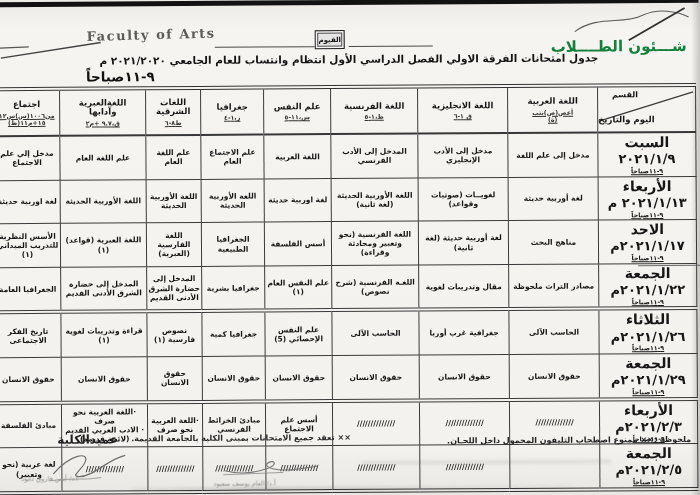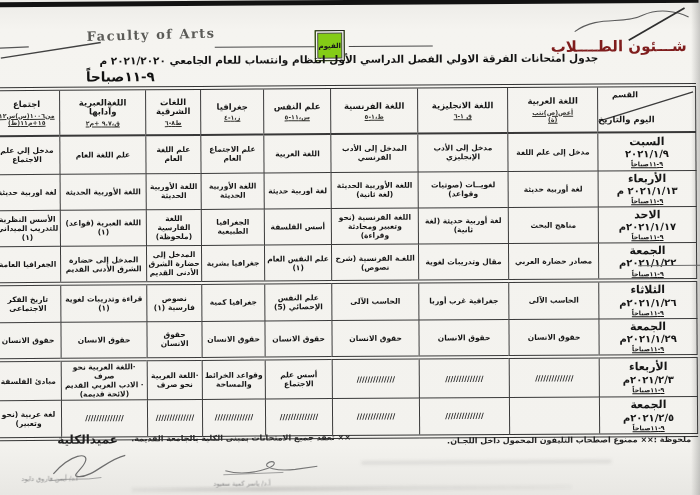--- a/index.html
+++ b/index.html
@@ -6,27 +6,27 @@
   html,body{width:700px;height:495px;overflow:hidden}
   body{
     font-family:"DejaVu Sans",sans-serif;
     background:linear-gradient(180deg,#ecebe7,#f5f4f0 6%,#f3f2ee 90%,#e8e7e3);
     position:relative;color:#1d1d1d;
   }
   .edge-shadow{position:absolute;top:0;right:0;width:9px;height:100%;
     background:linear-gradient(to left,rgba(40,40,40,.22),rgba(0,0,0,0));pointer-events:none}
   .topbar{position:absolute;top:0;left:0;width:100%;height:5px;background:#121212}
   .page{position:absolute;inset:0;transform:rotate(-0.35deg)}
-  .student-affairs{position:absolute;top:39px;right:12px;font-size:15px;font-weight:bold;color:#7f1d1d;direction:rtl;letter-spacing:.3px}
+  .student-affairs{position:absolute;top:39px;right:12px;font-size:15px;font-weight:bold;color:#15803d;direction:rtl;letter-spacing:.3px}
   .faculty-en{position:absolute;top:26px;left:88px;font-family:"DejaVu Serif",serif;font-size:13px;font-weight:bold;color:#5b5b57;letter-spacing:1.5px;transform:rotate(-1.2deg)}
   .rule{position:absolute;border-top:1.6px solid #4a4a4a}
   .rule-a{top:46px;left:216px;width:100px}
   .rule-b{top:46px;left:350px;width:84px}
-  .stamp{position:absolute;top:30px;left:316px;width:30px;height:31px;border:1.6px solid #222;
-    background:#84cc16;display:flex;align-items:center;justify-content:center;
+  .stamp{position:absolute;top:30px;left:316px;width:30px;height:19px;border:1.6px solid #222;
+    background:#e5e5e5;display:flex;align-items:center;justify-content:center;
     font-size:7px;font-weight:bold;color:#1a1a1a;
     box-shadow:inset 0 0 0 1.5px #f6f5f1,inset 0 0 0 2.5px #4d4d4d}
   .title{position:absolute;top:53px;right:64px;left:64px;text-align:center;direction:rtl;
     font-size:10.5px;font-weight:bold;color:#141414;white-space:nowrap}
   .time-big{position:absolute;top:67px;left:87px;font-size:13.5px;font-weight:bold;color:#121212}
   svg{position:absolute}
   .scrib-tr{top:6px;right:2px}
   .pen-tl{top:32px;left:0}
   .pen-row{position:absolute;top:267px;right:0;width:62px;border-top:1.2px solid #6d6d6d}
 
@@ -36,22 +36,22 @@
   thead th{height:47px;border-top:4px double #333}
   .col-name{font-size:8.5px;line-height:1.12;white-space:pre-line}
   .col-note{font-size:6.3px;margin-top:2px;text-decoration:underline;color:#33332f;white-space:pre-line;line-height:1.15}
   tbody td{font-size:7.5px;line-height:1.22;white-space:pre-line}
   tbody tr{height:34px}
   tbody tr:nth-child(1){height:38px}
   tbody tr:nth-child(7){height:40px}
   tbody tr:nth-child(1) td{border-top:2.6px solid #383838}
   tbody tr:nth-child(5) td,tbody tr:nth-child(7) td{border-top:4px double #3b3b3b}
   tbody tr:last-child td{border-bottom:4px double #333}
-  .day-cell .day{font-size:11px}
-  .day-cell .date{font-size:10px;direction:rtl}
+  .day-cell .day{font-size:14px}
+  .day-cell .date{font-size:13px;direction:rtl}
   .day-cell .time{font-size:6.3px;text-decoration:underline;direction:ltr}
   .corner{position:relative;padding:0}
   .corner .axis-top{position:absolute;top:3px;left:14px;font-size:8px;font-weight:bold}
   .corner .axis-bottom{position:absolute;bottom:7px;left:0;right:0;text-align:left;font-size:8.5px;font-weight:bold;direction:rtl}
 
   .note-right{position:absolute;top:437px;right:10px;direction:rtl;font-size:8px;font-weight:bold;color:#242424}
   .note-center{position:absolute;top:433px;left:130px;direction:rtl;font-size:8px;font-weight:bold;color:#2a2a2a}
   .vice-label{position:absolute;top:447px;left:206px;direction:rtl;font-size:9px;font-weight:bold;color:#1f1f1f}
   .dean-label{position:absolute;top:431px;left:56px;direction:rtl;font-size:12px;font-weight:bold;color:#1f1f1f}
   .sig-vice{top:454px;left:220px}
@@ -171,27 +171,27 @@
           <td>اللغة الأوربية الحديثة</td>
           <td>لغة اوربية حديثة</td>
         </tr>
         <tr>
           <td class="day-cell"><div class="day">الاحد</div><div class="date">٢٠٢١/١/١٧م</div><div class="time" dir="ltr">٩-١١صباحاً</div></td>
           <td>مناهج البحث</td>
           <td>لغة أوربية حديثة (لغة ثانية)</td>
           <td>اللغة الفرنسية (نحو وتعبير ومحادثة وقراءة)</td>
           <td>أسس الفلسفة</td>
           <td>الجغرافيا الطبيعية</td>
-          <td>اللغة الفارسية (ملحوظة)</td>
+          <td>اللغة الفارسية (العبرية)</td>
           <td>اللغة العبرية (قواعد) (١)</td>
           <td>الأسس النظرية للتدريب الميداني (١)</td>
         </tr>
         <tr>
           <td class="day-cell"><div class="day">الجمعة</div><div class="date">٢٠٢١/١/٢٢م</div><div class="time" dir="ltr">٩-١١صباحاً</div></td>
-          <td>مصادر حضارة العربي</td>
+          <td>مصادر التراث ملحوظة</td>
           <td>مقال وتدريبات لغوية</td>
           <td>اللغـة الفرنسية (شرح نصوص)</td>
           <td>علم النفس العام (١)</td>
           <td>جغرافيا بشرية</td>
           <td>المدخل إلى حضارة الشرق الأدنى القديم</td>
           <td>المدخل إلى حضارة الشرق الأدنى القديم</td>
           <td>الجغرافيا العامة</td>
         </tr>
         <tr>
           <td class="day-cell"><div class="day">الثلاثاء</div><div class="date">٢٠٢١/١/٢٦م</div><div class="time" dir="ltr">٩-١١صباحاً</div></td>
@@ -214,21 +214,21 @@
           <td>حقوق الانسان</td>
           <td>حقوق الانسان</td>
           <td>حقوق الانسان</td>
         </tr>
         <tr>
           <td class="day-cell"><div class="day">الأربعاء</div><div class="date">٢٠٢١/٢/٣م</div><div class="time" dir="ltr">٩-١١صباحاً</div></td>
           <td>//////////////</td>
           <td>//////////////</td>
           <td>//////////////</td>
           <td>أسس علم الاجتماع</td>
-          <td>وقواعد الخرائط والمساحة</td>
+          <td>مبادئ الخرائط الفرنسي</td>
           <td>·اللغة العربية نحو صرف</td>
           <td>·اللغة العربية نحو صرف
 · الادب العربي القديم
 (لائحة قديمة)</td>
           <td>مبادئ الفلسفة</td>
         </tr>
         <tr>
           <td class="day-cell"><div class="day">الجمعة</div><div class="date">٢٠٢١/٢/٥م</div><div class="time" dir="ltr">٩-١١صباحاً</div></td>
           <td></td>
           <td>//////////////</td>
@@ -250,20 +250,20 @@
 
   <svg class="sig-vice" width="100" height="26" viewBox="0 0 100 26">
     <path d="M4 16 C 18 20, 34 18, 46 14 C 58 10, 52 4, 46 9 C 42 13, 55 17, 74 15 L 96 12" stroke="#777" fill="none" stroke-width="1.1"></path>
     <path d="M2 20 L 62 18" stroke="#8b8b8b" fill="none" stroke-width=".8"></path>
   </svg>
   <svg class="sig-dean" width="88" height="34" viewBox="0 0 88 34">
     <path d="M8 24 C 26 4, 44 2, 40 12 C 37 20, 24 27, 34 27 C 48 27, 62 10, 80 6" stroke="#6e6e6e" fill="none" stroke-width="1.2"></path>
     <path d="M4 31 C 20 28, 40 31, 56 28" stroke="#9a9a9a" fill="none" stroke-width=".9"></path>
   </svg>
 
-  <div class="vice-name">أ.د/ ياسر كمية سعيود</div>
+  <div class="vice-name">أ.د/ العام يوسف سعيود</div>
   <div class="dean-name">أ.د/ أيمن فاروق دايود</div>
 
   <div class="smudge"></div>
   <div class="smudge2"></div>
 </div>
 
 <div class="edge-shadow"></div>
 
 </body></html>

